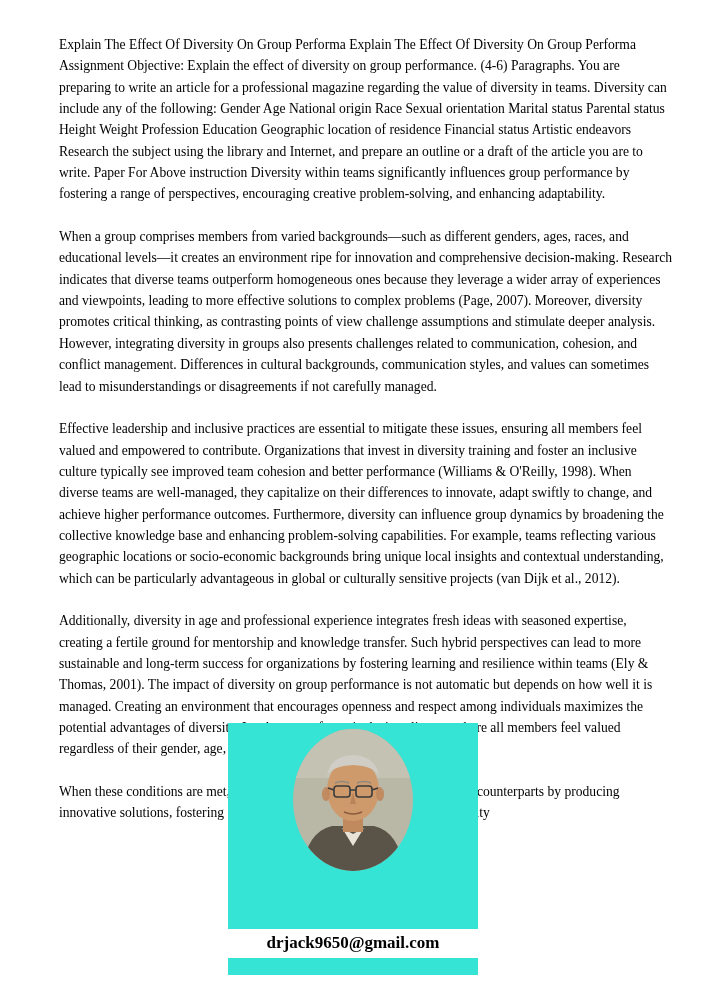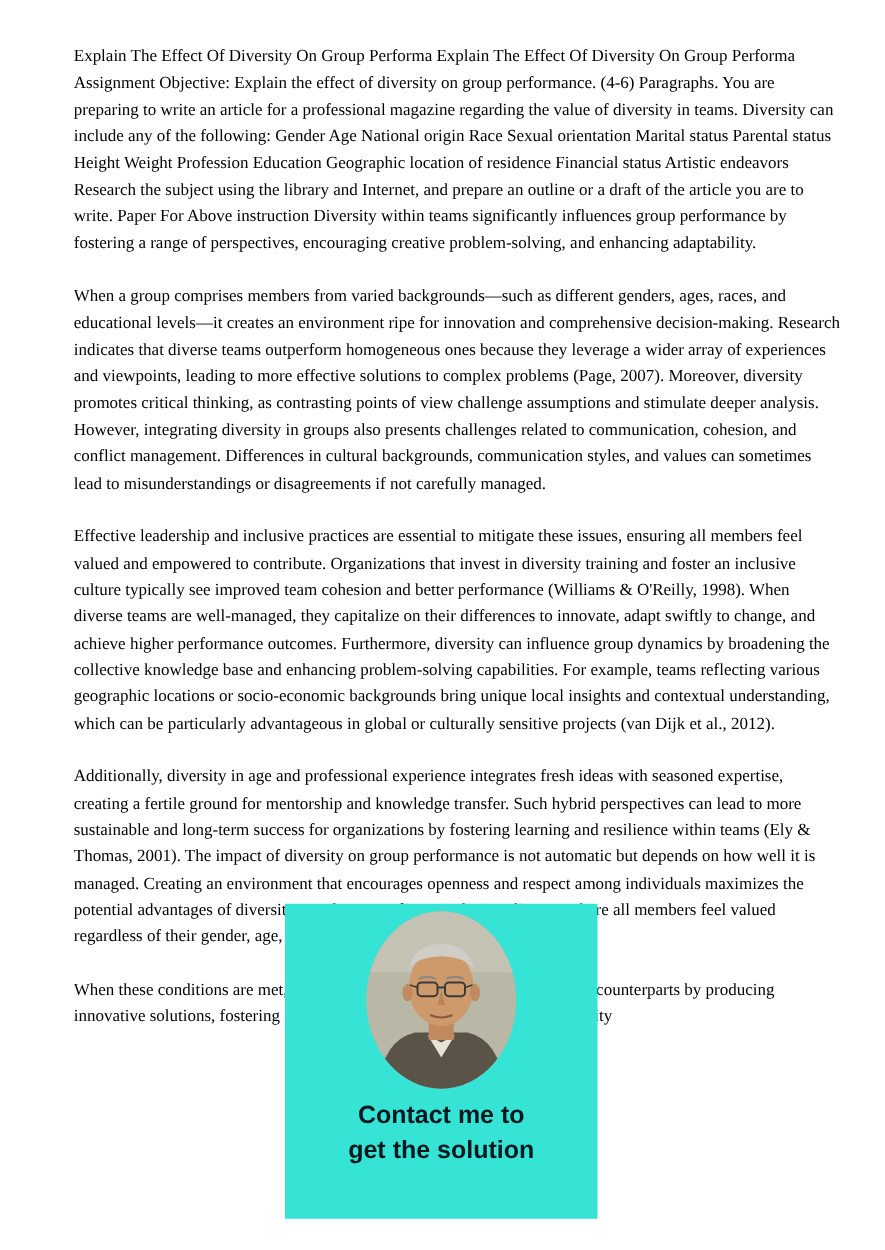--- a/index.html
+++ b/index.html
@@ -126,21 +126,20 @@
           <path d="M61 64 L58 76 L64 76 Z" fill="#bb835a"></path>
 
           <path d="M52 84 Q61 88 70 84" fill="none" stroke="#8a5b3c" stroke-width="1.6"></path>
 
           <path d="M43 55 Q50 52 57 55" fill="none" stroke="#8c8a82" stroke-width="1.6"></path>
           <path d="M65 55 Q72 52 79 55" fill="none" stroke="#8c8a82" stroke-width="1.6"></path>
         </g>
       </svg>
     </div>
 
-    <div class="contact-text">
-      <div>Contact me to</div>
-      <div>get the solution</div>
+
+    <div class="email-strip">
+      <span class="email-text">drjack9650@gmail.com</span>
     </div>
-
 
   </div>
 
 </div>
 
 </body></html>

